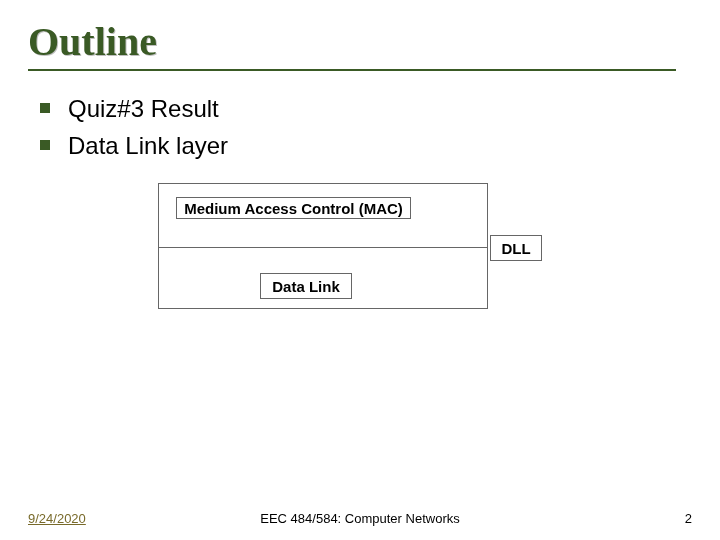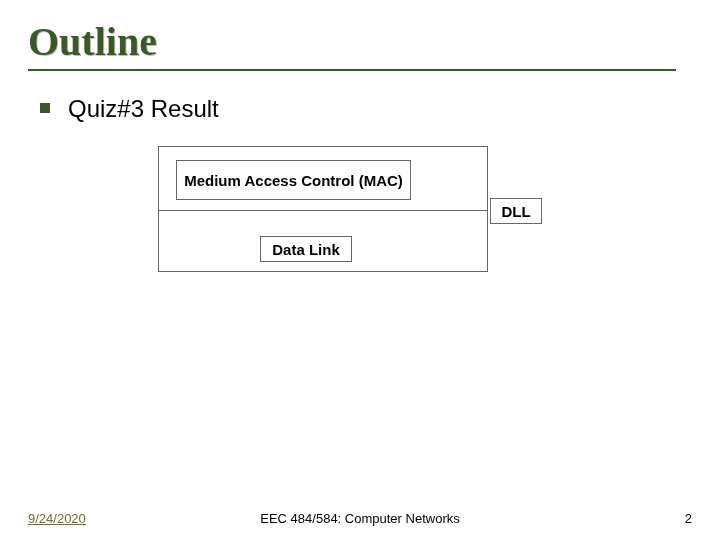--- a/index.html
+++ b/index.html
@@ -39,21 +39,21 @@
   .outer-box {
     position: absolute;
     left: 130px; top: 0;
     width: 330px; height: 126px;
     border: 1px solid #666;
     background: #fff;
   }
   .mac-box {
     position: absolute;
     left: 148px; top: 14px;
-    width: 235px; height: 40px;
+    width: 235px; height: 22px;
     border: 1px solid #666;
     background: #fff;
     display: flex; align-items: center; justify-content: center;
     font-size: 15px; font-weight: bold;
   }
   .divider-line {
     position: absolute;
     left: 130px; top: 64px;
     width: 330px; height: 0;
     border-top: 1px solid #666;
@@ -95,20 +95,24 @@
 <div class="slide">
 
   <h1 class="title">Outline</h1>
   <hr class="title-rule">
 
   <div class="bullets">
     <div class="b1-row">
       <span class="b1-marker"></span>
       <span class="b1-text">Quiz#3 Result</span>
     </div>
+    <div class="b1-row">
+      <span class="b1-marker"></span>
+      <span class="b1-text">Data Link layer</span>
+    </div>
   </div>
 
   <div class="diagram-wrap">
     <div class="outer-box"></div>
     <div class="mac-box">Medium Access Control (MAC)</div>
     <div class="divider-line"></div>
     <div class="dll-box">DLL</div>
     <div class="datalink-box">Data Link</div>
   </div>
 

